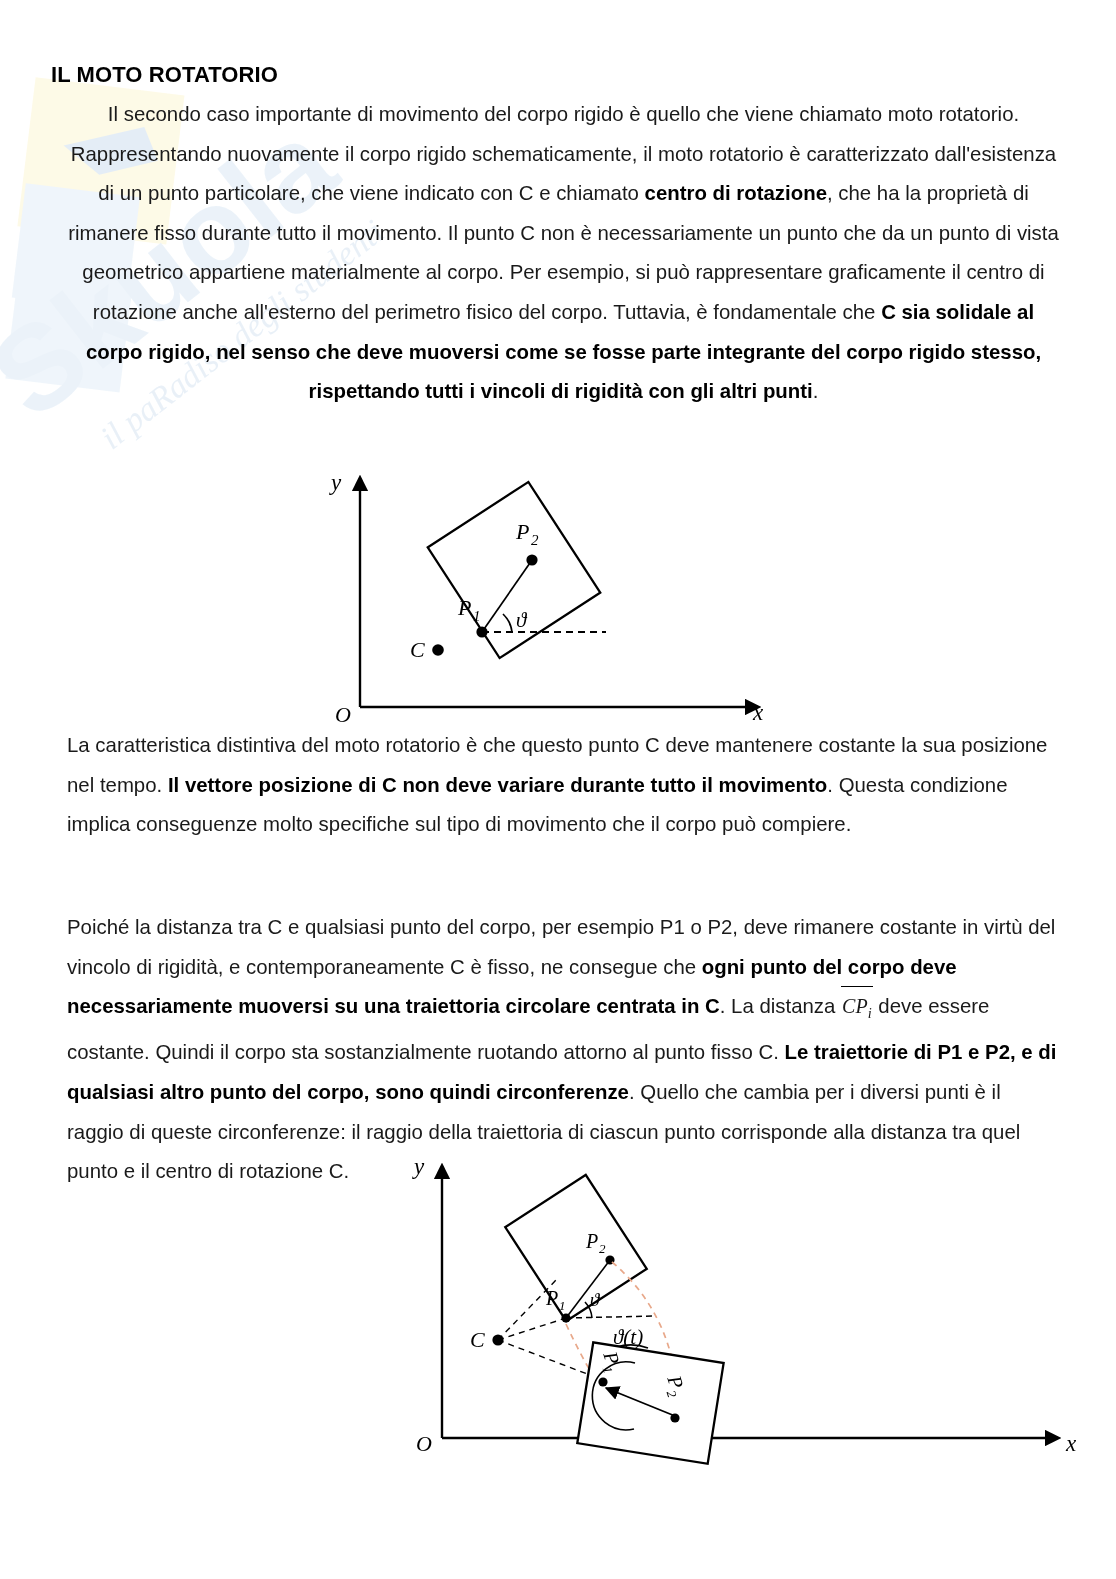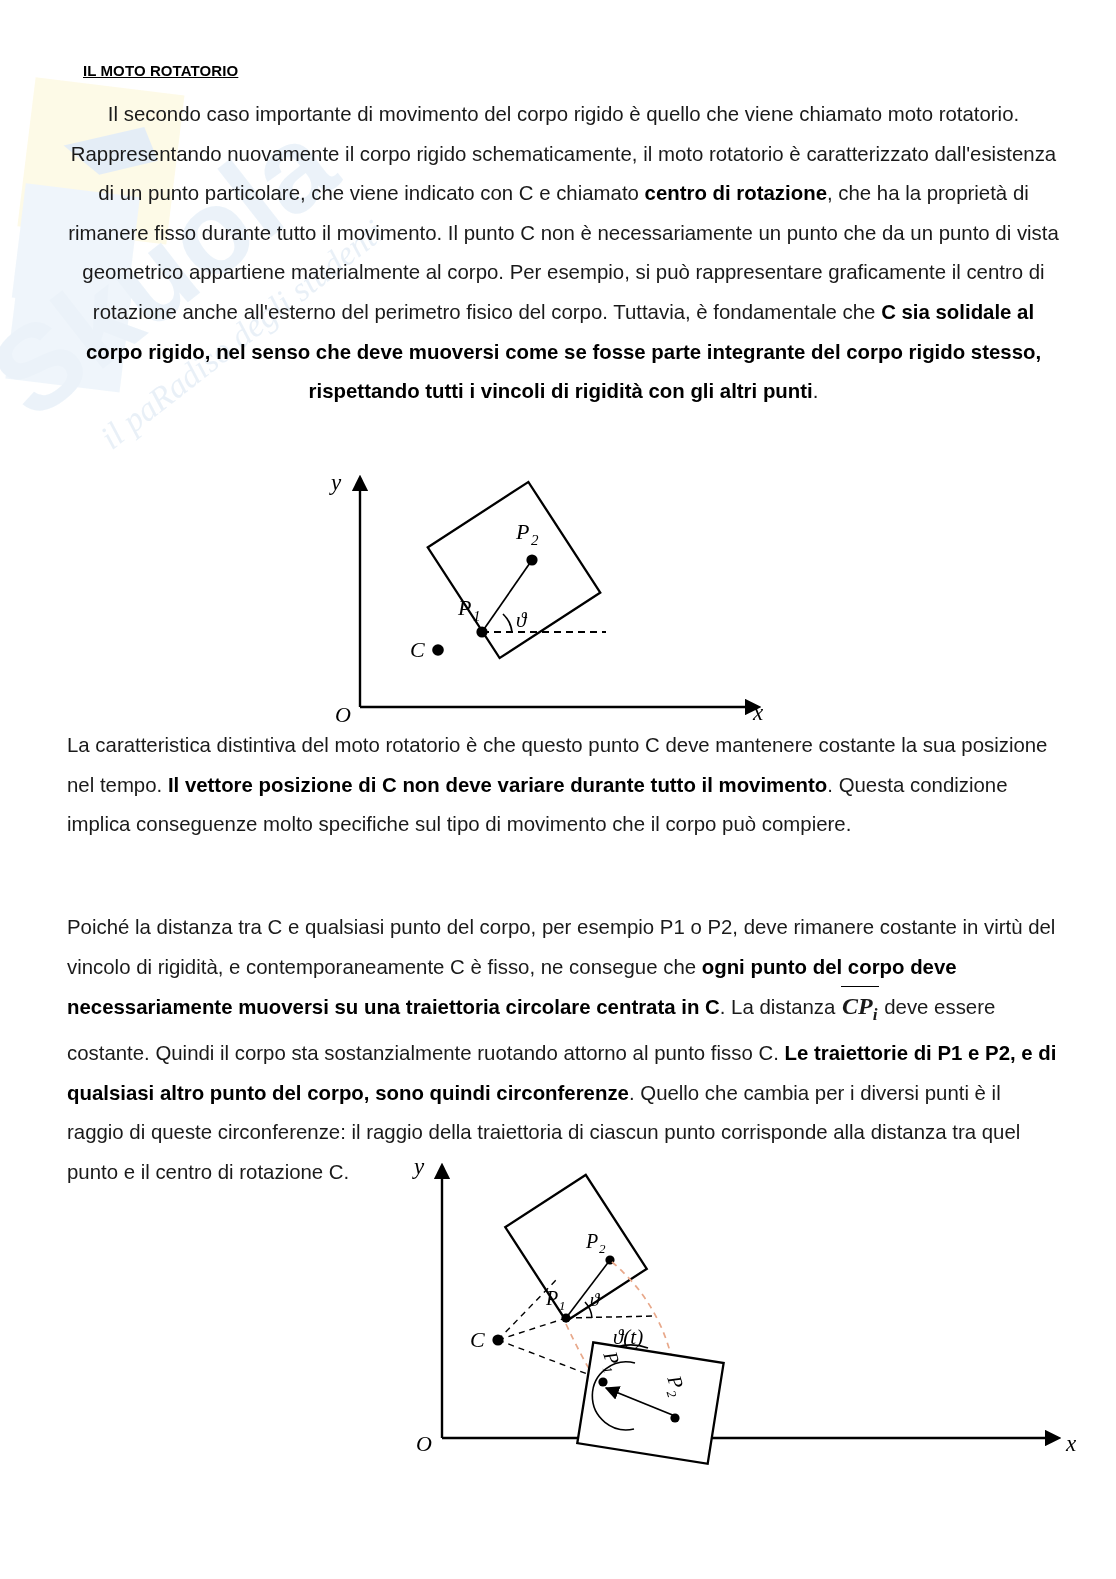--- a/index.html
+++ b/index.html
@@ -25,26 +25,25 @@
 
   
   #page {
     position: absolute;
     inset: 0;
     z-index: 1;
   }
 
   .doc-title {
     position: absolute;
-    left: 83px; top: 62px;
-    font-size: 15px;
+    left: 51px; top: 62px;
+    font-size: 22px;
     font-weight: bold;
     letter-spacing: 0.1px;
     color: #000;
-    text-decoration: underline;
   }
 
   .para {
     position: absolute;
     left: 67px;
     width: 993px;
     font-size: 20.4px;
     line-height: 39.6px;
     color: #1a1a1a;
     text-align: left;
@@ -53,23 +52,22 @@
 
   #para1 { top: 95px; text-align: center; }
   #para2 { top: 726px; }
   #para3 { top: 908px; }
 
   .ovl {
     display: inline-block;
     position: relative;
     font-family: "Liberation Serif", serif;
     font-style: italic;
-    font-size: 24px;
+    font-size: 20px;
     padding: 0 1px;
-    font-weight: bold;
   }
   .ovl::before {
     content: "";
     position: absolute;
     left: 0; right: 0; top: -1px;
     border-top: 1.3px solid #000;
   }
   .ovl .sub {
     font-size: 0.72em;
     vertical-align: -0.32em;

